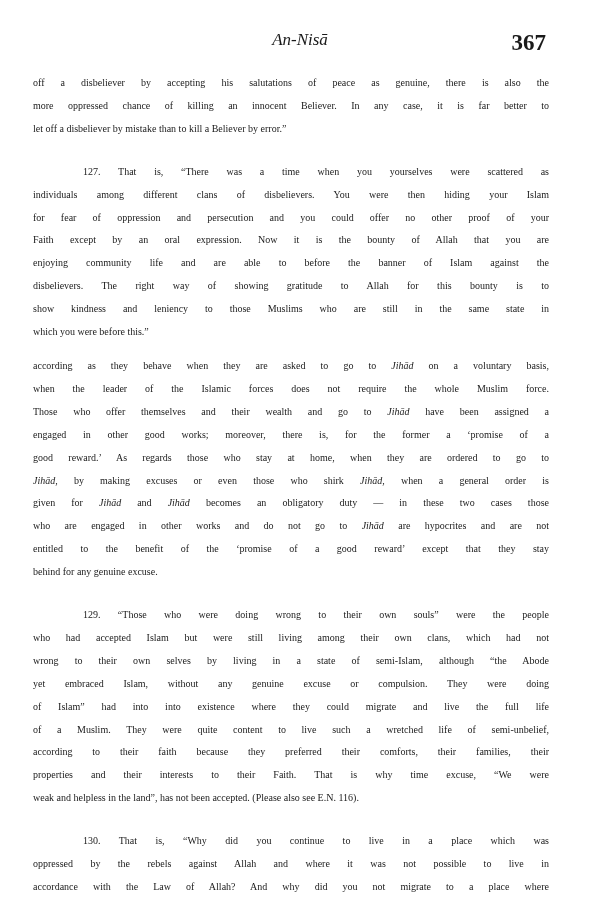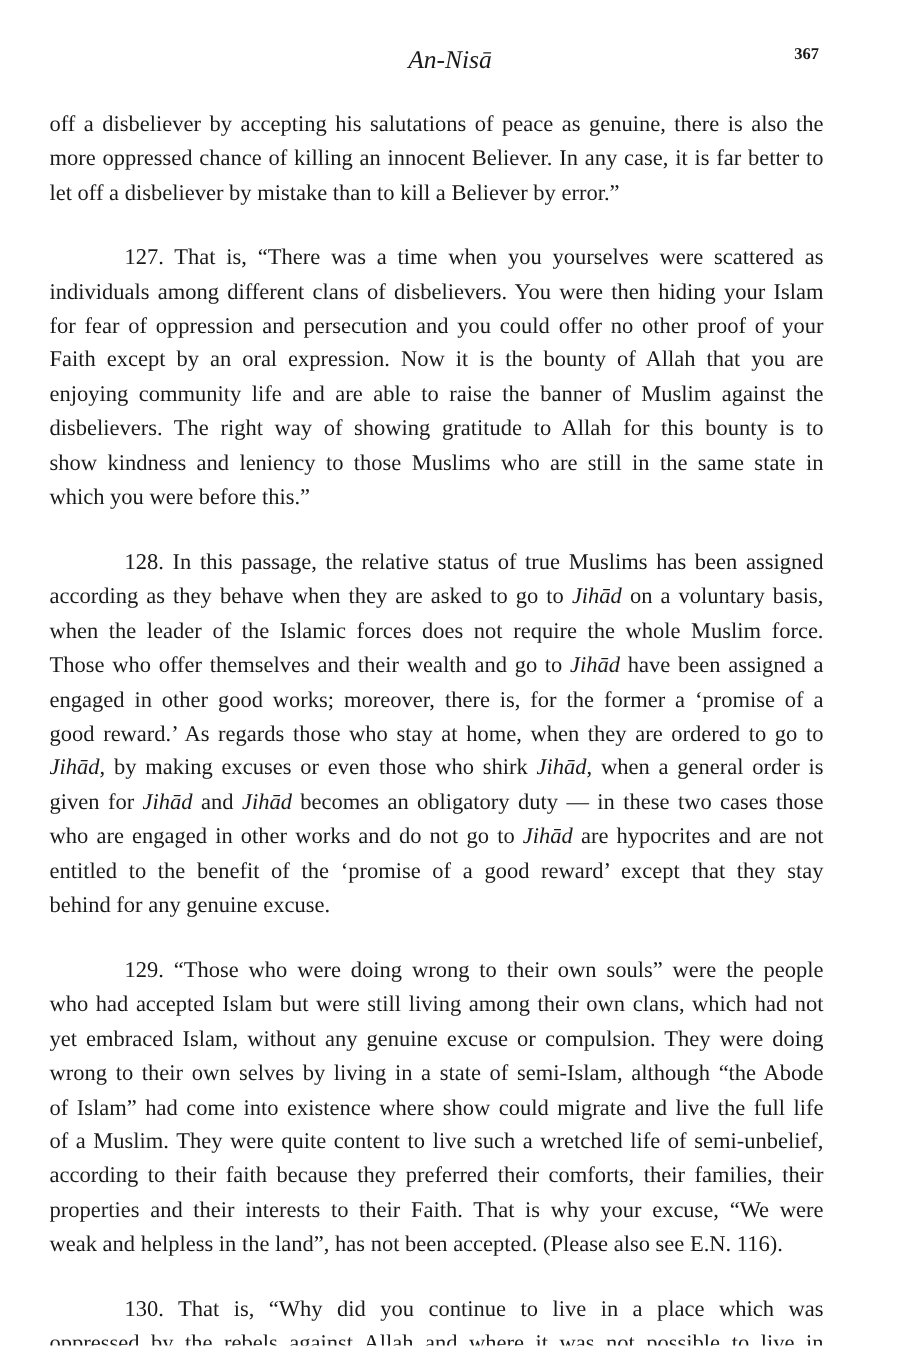--- a/index.html
+++ b/index.html
@@ -1,23 +1,23 @@
 <!DOCTYPE html>
 <html><head>
 <meta charset="utf-8">
 <style>
   html, body { margin: 0; padding: 0; background: #ffffff; }
   body { width: 600px; height: 897px; position: relative; overflow: hidden;
          font-family: "Liberation Serif", "DejaVu Serif", serif; color: #1a1a1a; }
   .header { position: absolute; top: 30px; left: 0; width: 600px; height: 24px; }
   .running-title { position: absolute; left: 0; width: 600px; text-align: center; top: 0;
                    font-style: italic; font-size: 17px; }
-  .page-number { position: absolute; right: 54px; top: 0; font-size: 11px; font-weight: bold; }
+  .page-number { position: absolute; right: 54px; top: 0; font-size: 23px; font-weight: bold; }
   .body { position: absolute; top: 72px; left: 33px; width: 516px; }
-  .para { font-size: 15px; line-height: 22.9px; text-align: justify; margin: 0; }
+  .para { font-size: 10px; line-height: 22.9px; text-align: justify; margin: 0; }
   .para .line { display: block; text-align: justify; text-align-last: justify; white-space: nowrap; }
   .para .line.last { text-align-last: left; }
   .para + .para { margin-top: 11px; }
   .indent { padding-left: 50px; margin-top: 20px; }
   i { }
 </style>
 </head>
 <body>
 
 <div class="header">
@@ -29,47 +29,46 @@
     <p class="para">
       <span class="line">off a disbeliever by accepting his salutations of peace as genuine, there is also the</span>
       <span class="line">more oppressed chance of killing an innocent Believer. In any case, it is far better to</span>
       <span class="line last">let off a disbeliever by mistake than to kill a Believer by error.”</span>
     </p>
     <p class="para">
       <span class="line indent">127. That is, “There was a time when you yourselves were scattered as</span>
       <span class="line">individuals among different clans of disbelievers. You were then hiding your Islam</span>
       <span class="line">for fear of oppression and persecution and you could offer no other proof of your</span>
       <span class="line">Faith except by an oral expression. Now it is the bounty of Allah that you are</span>
-      <span class="line">enjoying community life and are able to raise the banner of Muslim against the</span>
+      <span class="line">enjoying community life and are able to before the banner of Islam against the</span>
       <span class="line">disbelievers. The right way of showing gratitude to Allah for this bounty is to</span>
       <span class="line">show kindness and leniency to those Muslims who are still in the same state in</span>
       <span class="line last">which you were before this.”</span>
     </p>
     <p class="para">
-      <span class="line indent">128. In this passage, the relative status of true Muslims has been assigned</span>
       <span class="line">according as they behave when they are asked to go to <i>Jihād</i> on a voluntary basis,</span>
       <span class="line">when the leader of the Islamic forces does not require the whole Muslim force.</span>
       <span class="line">Those who offer themselves and their wealth and go to <i>Jihād</i> have been assigned a</span>
       <span class="line">engaged in other good works; moreover, there is, for the former a ‘promise of a</span>
       <span class="line">good reward.’ As regards those who stay at home, when they are ordered to go to</span>
       <span class="line"><i>Jihād</i>, by making excuses or even those who shirk <i>Jihād</i>, when a general order is</span>
       <span class="line">given for <i>Jihād</i> and <i>Jihād</i> becomes an obligatory duty — in these two cases those</span>
       <span class="line">who are engaged in other works and do not go to <i>Jihād</i> are hypocrites and are not</span>
       <span class="line">entitled to the benefit of the ‘promise of a good reward’ except that they stay</span>
       <span class="line last">behind for any genuine excuse.</span>
     </p>
     <p class="para">
       <span class="line indent">129. “Those who were doing wrong to their own souls” were the people</span>
       <span class="line">who had accepted Islam but were still living among their own clans, which had not</span>
+      <span class="line">wrong to their own selves by living in a state of semi-Islam, although “the Abode</span>
       <span class="line">yet embraced Islam, without any genuine excuse or compulsion. They were doing</span>
-      <span class="line">wrong to their own selves by living in a state of semi-Islam, although “the Abode</span>
-      <span class="line">of Islam” had come into existence where show could migrate and live the full life</span>
+      <span class="line">of Islam” had into into existence where they could migrate and live the full life</span>
       <span class="line">of a Muslim. They were quite content to live such a wretched life of semi-unbelief,</span>
       <span class="line">according to their faith because they preferred their comforts, their families, their</span>
-      <span class="line">properties and their interests to their Faith. That is why your excuse, “We were</span>
+      <span class="line">properties and their interests to their Faith. That is why time excuse, “We were</span>
       <span class="line last">weak and helpless in the land”, has not been accepted. (Please also see E.N. 116).</span>
     </p>
     <p class="para">
       <span class="line indent">130. That is, “Why did you continue to live in a place which was</span>
       <span class="line">oppressed by the rebels against Allah and where it was not possible to live in</span>
       <span class="line">accordance with the Law of Allah? And why did you not migrate to a place where</span>
     </p>
   </div>
 
 </body></html>

